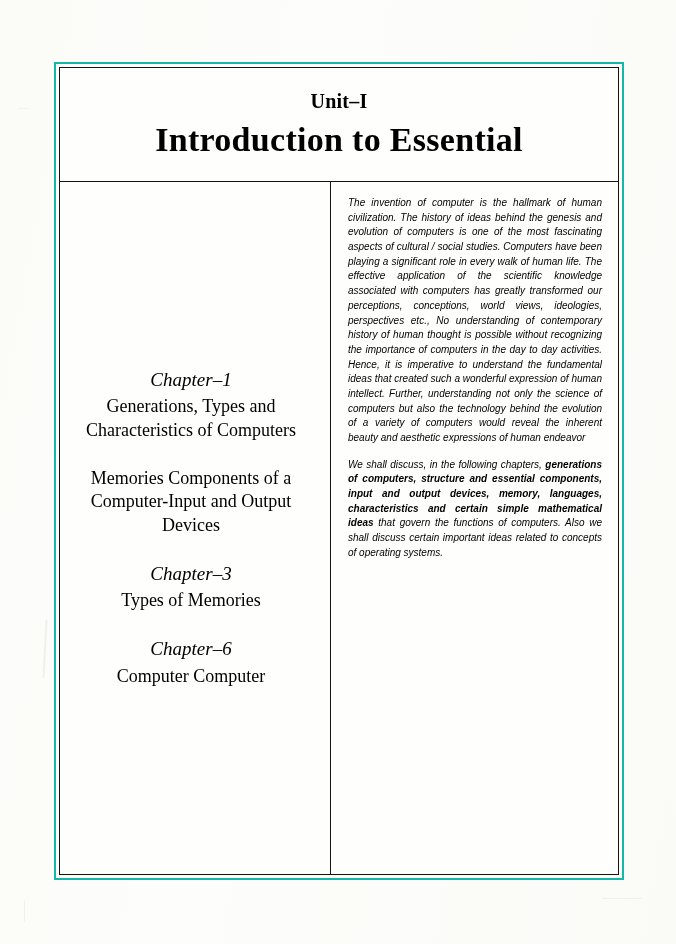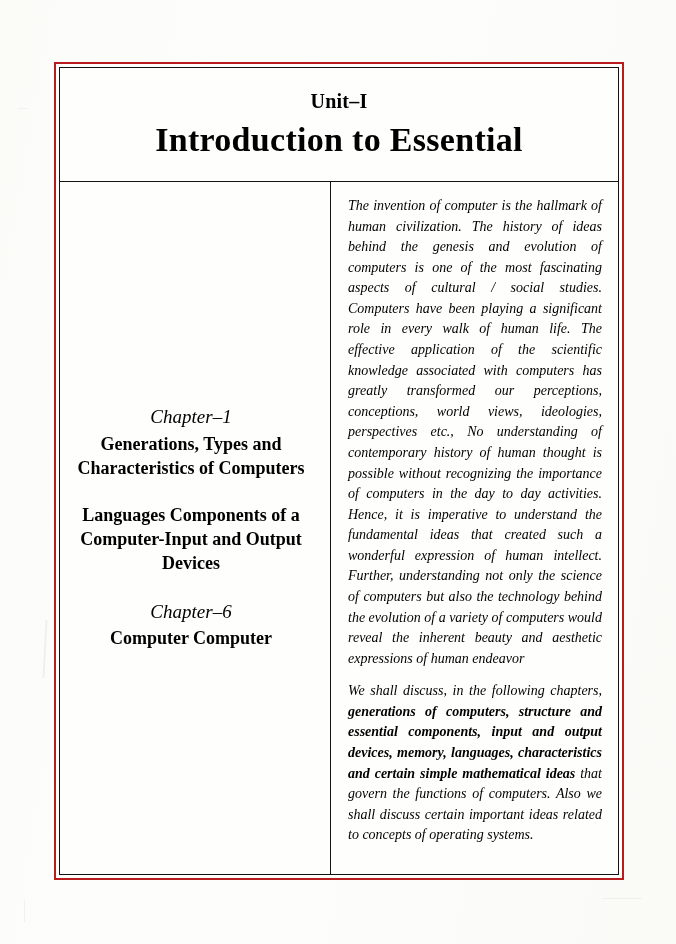--- a/index.html
+++ b/index.html
@@ -25,21 +25,21 @@
     position: absolute;
     inset: 0;
     background: linear-gradient(100deg, #fbfbf8 0%, #fdfdfb 40%, #fafaf7 100%);
   }
   .page-frame {
     position: absolute;
     left: 54px;
     top: 62px;
     width: 570px;
     height: 818px;
-    border: 2px solid #b91c1c;
+    border: 2px solid #14b8a6;
     box-sizing: border-box;
     background: #fefefc;
   }
   .page-frame-inner {
     position: absolute;
     inset: 3px;
     border: 1px solid #15130f;
     box-sizing: border-box;
   }
   .header-block {
@@ -94,34 +94,34 @@
   }
   .chapter-num {
     font-family: "Liberation Serif", serif;
     font-style: italic;
     font-size: 19px;
     font-weight: 400;
     line-height: 1.45;
   }
   .chapter-name {
     font-family: "Liberation Serif", serif;
-    font-weight: 700;
+    font-weight: 400;
     font-size: 18px;
     line-height: 1.32;
     margin-top: 2px;
   }
   .col-right {
     flex: 1;
     box-sizing: border-box;
     padding: 14px 16px 10px 17px;
   }
   .para {
-    font-family: Liberation Serif, serif;
+    font-family: Liberation Sans, sans-serif;
     font-style: italic;
-    font-size: 14px;
+    font-size: 10px;
     line-height: 1.47;
     text-align: justify;
     text-justify: inter-word;
     margin: 0 0 12px 0;
   }
   .para:last-child { margin-bottom: 0; }
   .para b {
     font-weight: 700;
     font-style: italic;
   }
@@ -157,23 +157,27 @@
     <div class="body-area">
 
       <div class="col-left">
 
         <div class="chapter-entry">
           <div class="chapter-num">Chapter–1</div>
           <div class="chapter-name">Generations, Types and Characteristics of Computers</div>
         </div>
 
         <div class="chapter-entry">
-          <div class="chapter-name">Languages Components of a Computer-Input and Output Devices</div>
+          <div class="chapter-name">Memories Components of a Computer-Input and Output Devices</div>
         </div>
 
+        <div class="chapter-entry">
+          <div class="chapter-num">Chapter–3</div>
+          <div class="chapter-name">Types of Memories</div>
+        </div>
 
         <div class="chapter-entry">
           <div class="chapter-num">Chapter–6</div>
           <div class="chapter-name">Computer Computer</div>
         </div>
 
 
       </div>
 
       <div class="col-right">

